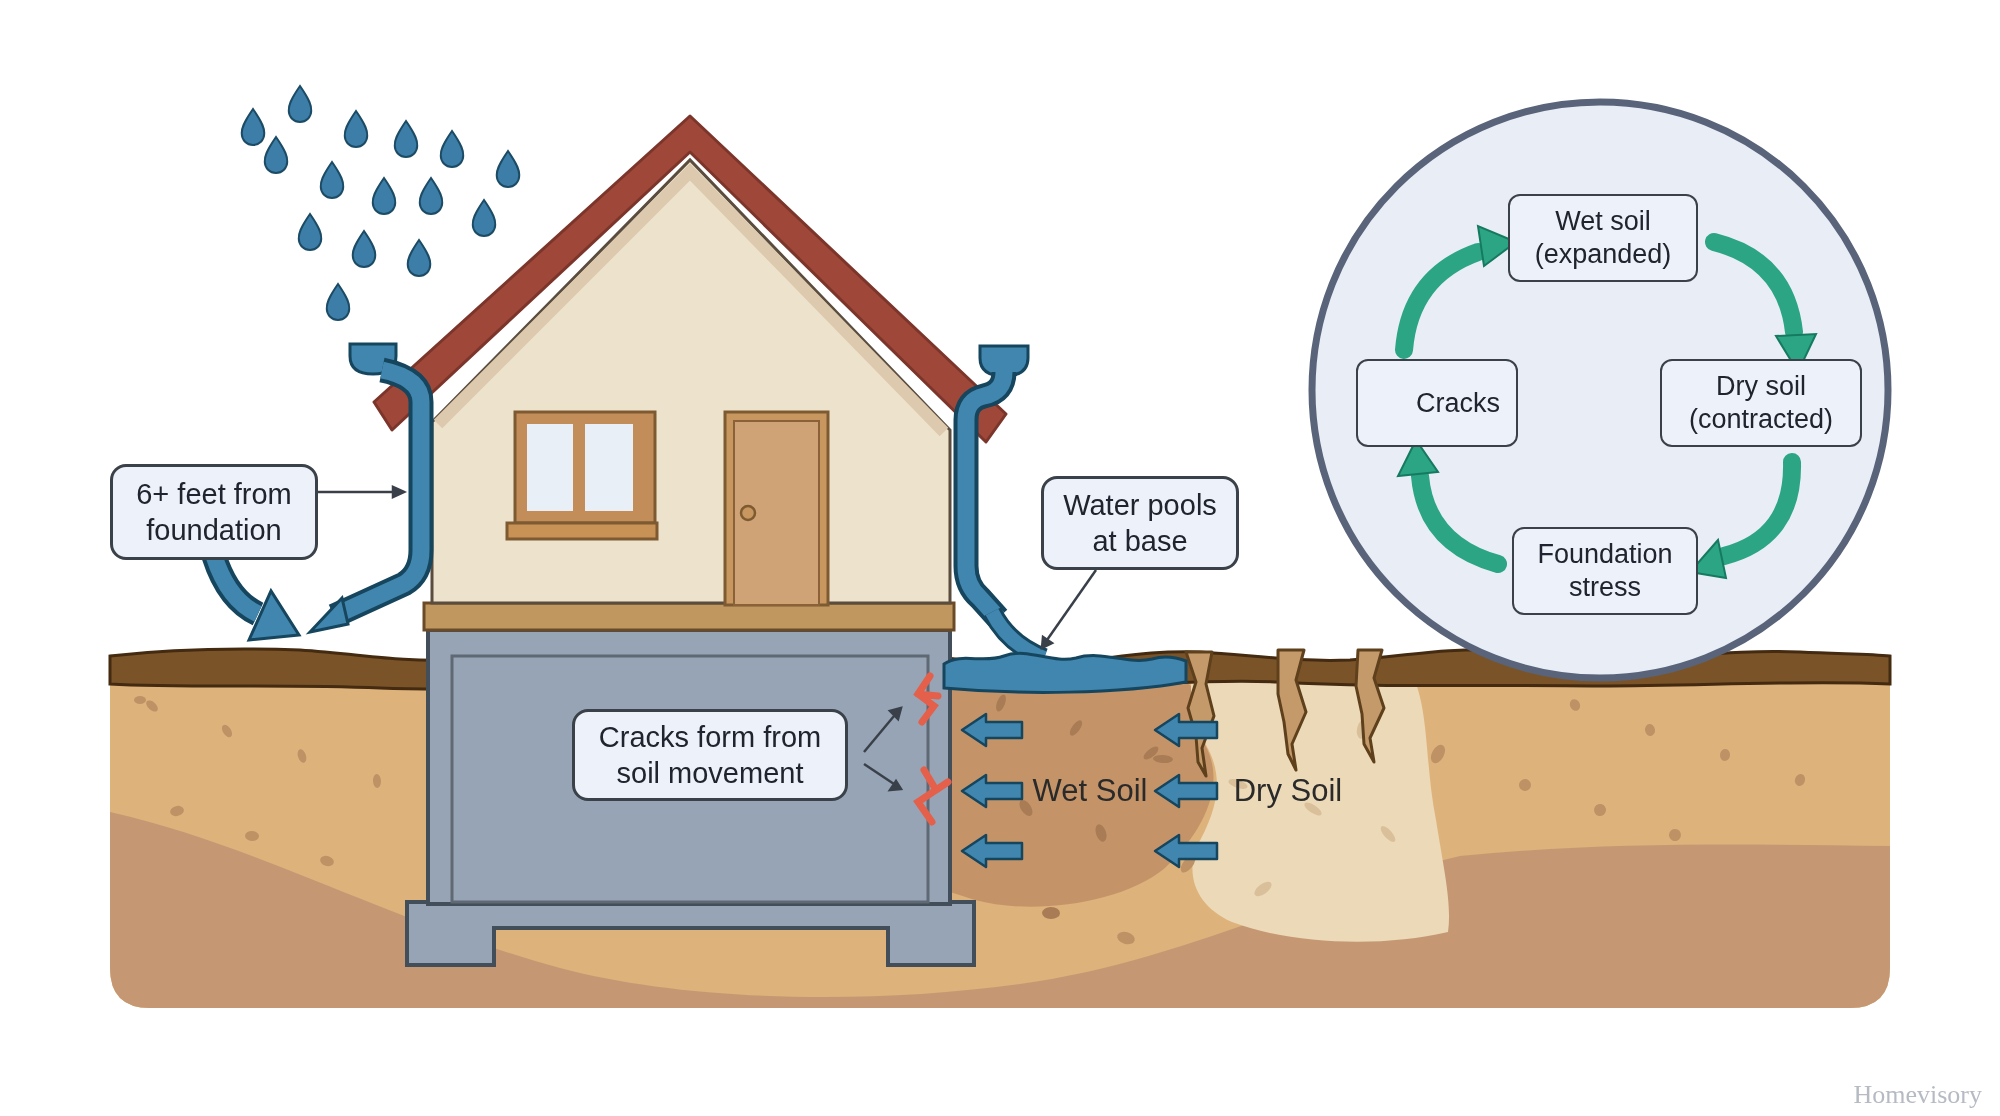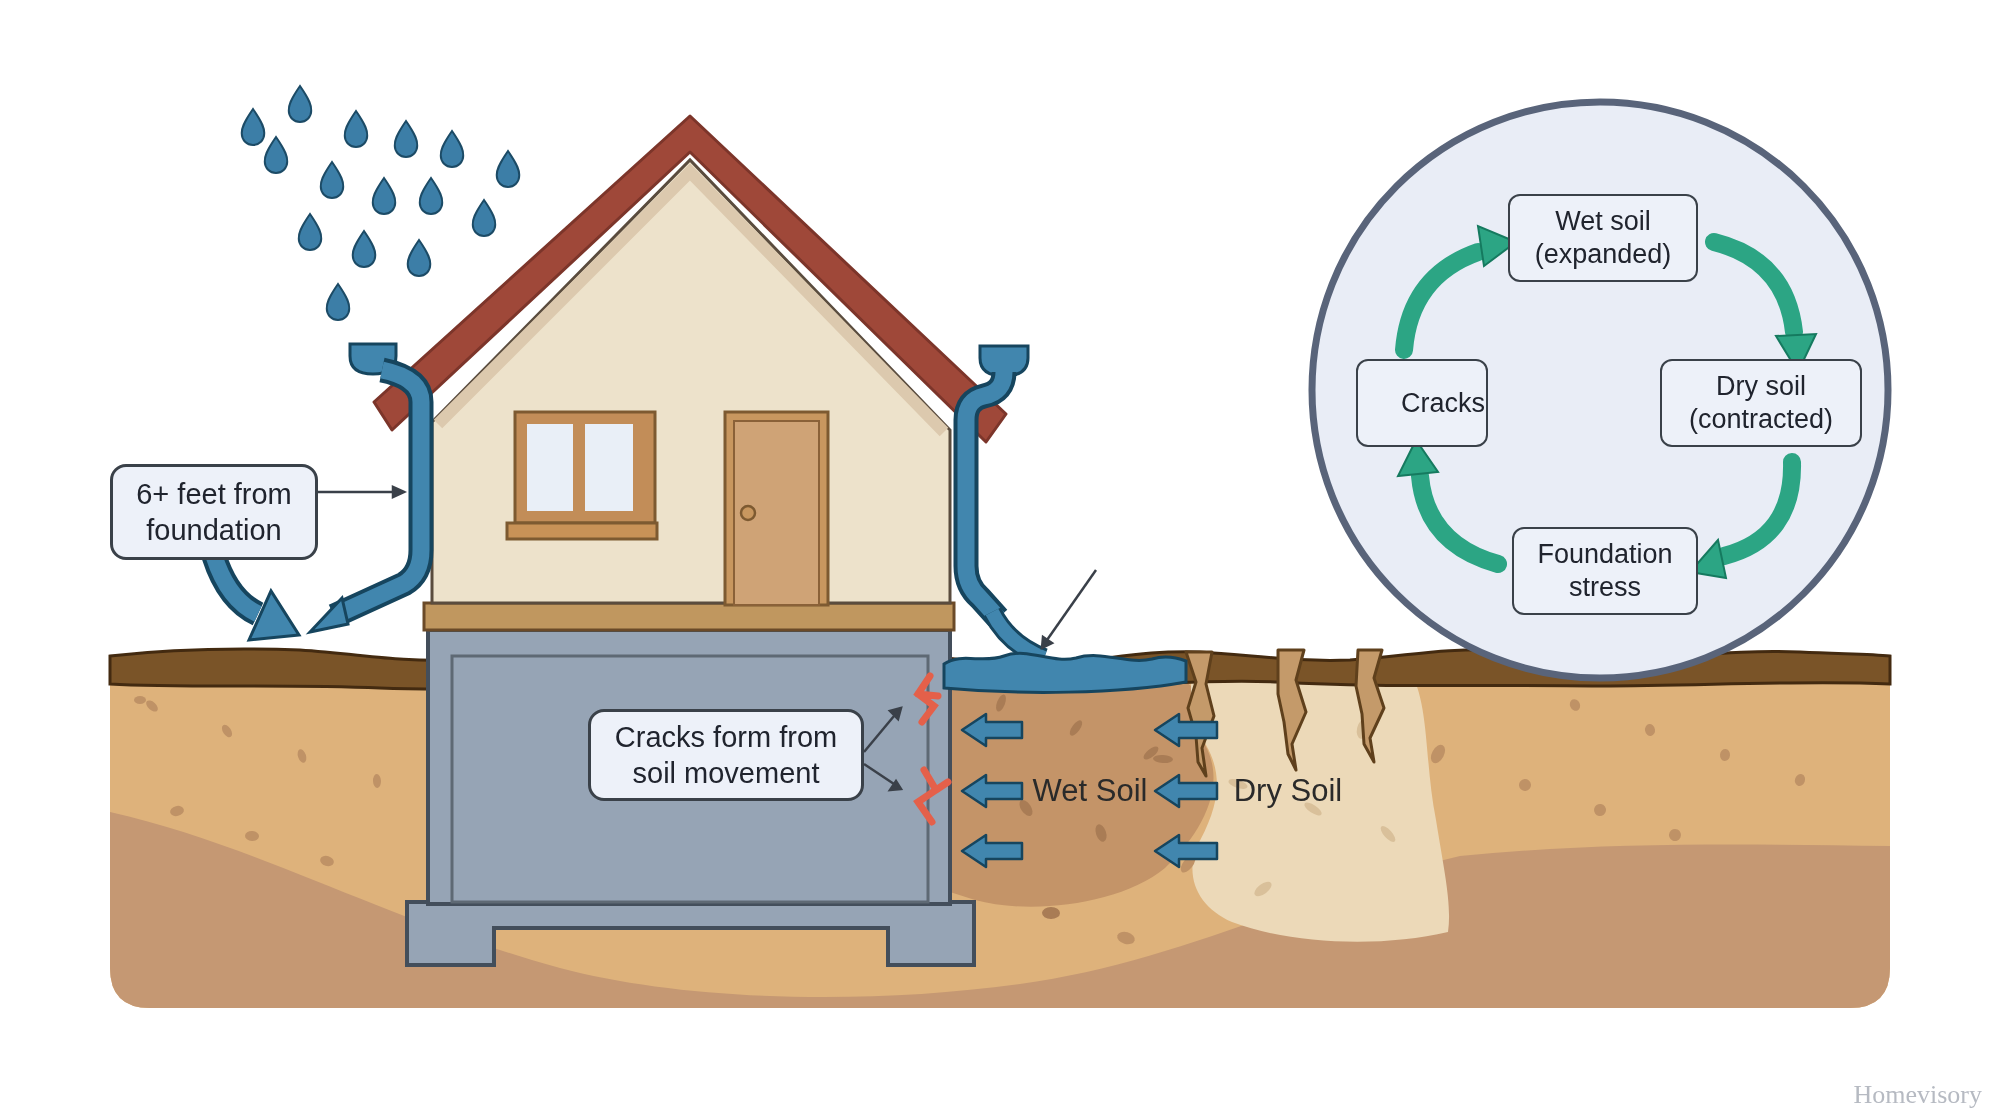--- a/index.html
+++ b/index.html
@@ -176,34 +176,36 @@
     <line x1="864" y1="752" x2="894" y2="716"></line>
     <polygon points="901,708 890,711 898,719"></polygon>
     <line x1="864" y1="764" x2="894" y2="784"></line>
     <polygon points="901,789 890,790 896,781"></polygon>
   </g>
 </svg>
 
 <div class="callout" style="left:110px;top:464px;width:208px;height:96px;">6+ feet from
 foundation</div>
 
-
-<div class="callout" style="left:588px;top:709px;width:276px;height:92px;">Cracks form from
+<div class="callout" style="left:1041px;top:476px;width:198px;height:94px;">Water pools
+at base</div>
+
+<div class="callout" style="left:572px;top:709px;width:276px;height:92px;">Cracks form from
 soil movement</div>
 
 <div class="soil-label" style="left:1022px;top:772px;width:136px;height:38px;">Wet Soil</div>
 
 <div class="soil-label" style="left:1220px;top:772px;width:136px;height:38px;">Dry Soil</div>
 
 <div class="cycle-box" style="left:1508px;top:194px;width:190px;height:88px;">Wet soil
 (expanded)</div>
 
 <div class="cycle-box" style="left:1660px;top:359px;width:202px;height:88px;">Dry soil
 (contracted)</div>
 
 <div class="cycle-box" style="left:1512px;top:527px;width:186px;height:88px;">Foundation
 stress</div>
 
-<div class="cycle-box" style="left:1356px;top:359px;width:132px;height:88px;padding-left:42px;">Cracks</div>
+<div class="cycle-box" style="left:1356px;top:359px;width:162px;height:88px;padding-left:42px;">Cracks</div>
 
 <div class="watermark" style="left:1842px;top:1080px;width:140px;text-align:right;">Homevisory</div>
 
 </div>
 
 </body></html>

